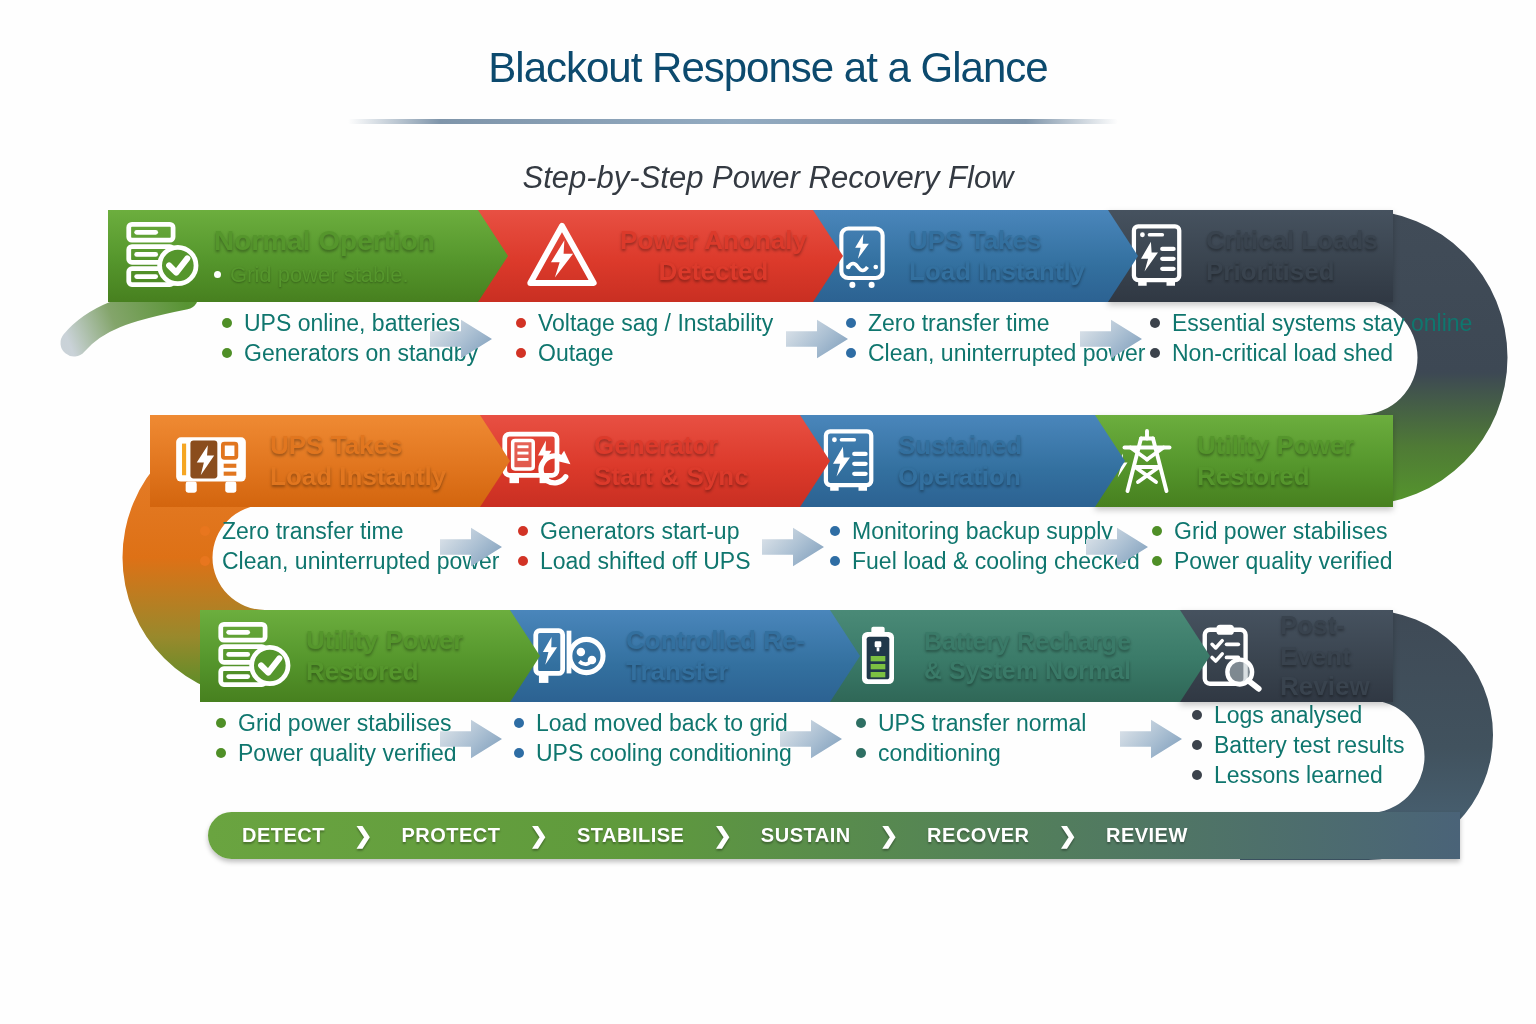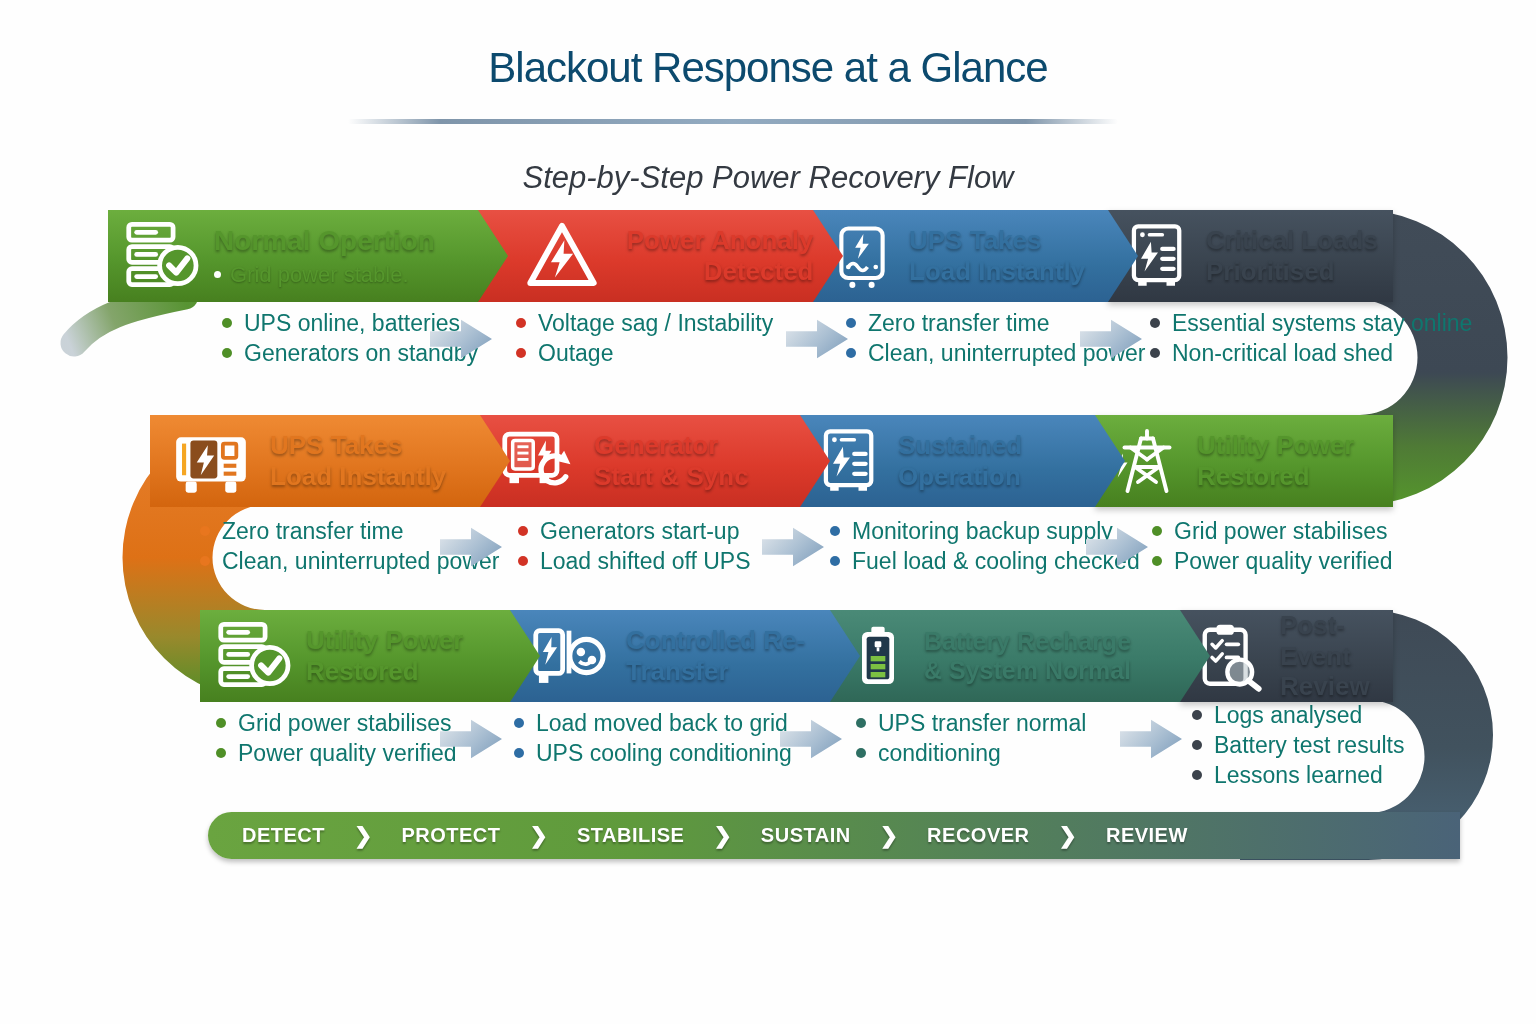--- a/index.html
+++ b/index.html
@@ -117,21 +117,21 @@
     </div>
   </div>
 
   <div class="step tip c-red" style="left:478px;top:210px;width:365px;z-index:13;justify-content:center">
     <span class="icon">
       <svg viewBox="0 0 48 48">
           <path d="M24 5 L44 41 H4 Z" fill="none" stroke="#fff" stroke-width="3.8" stroke-linejoin="round"></path>
           <polygon points="25.5,14 17,28 22.5,28 19.5,37.5 31,22.5 25,22.5" fill="#fff"></polygon>
         </svg>
     </span>
-    <div class="stitle" style="max-width:200px;text-align:right">Power Anonaly Detected</div>
+    <div class="stitle" style="max-width:200px;text-align:center">Power Anonaly Detected</div>
   </div>
 
   <div class="step tip c-blue" style="left:813px;top:210px;width:325px;z-index:12">
     <span class="icon" style="width:66px;flex-basis:66px">
       <svg viewBox="0 0 48 48">
           <rect x="9" y="4" width="30" height="36" rx="5" fill="none" stroke="#fff" stroke-width="3"></rect>
           <polygon points="25,8 19,18 23,18 21,26 29,15 24.5,15" fill="#fff"></polygon>
           <path d="M14 32 q3.5 -5 7 0 t 7 0" fill="none" stroke="#fff" stroke-width="2.6"></path>
           <circle cx="14" cy="32" r="1.7" fill="#fff"></circle>
           <circle cx="34" cy="32" r="1.7" fill="#fff"></circle>

